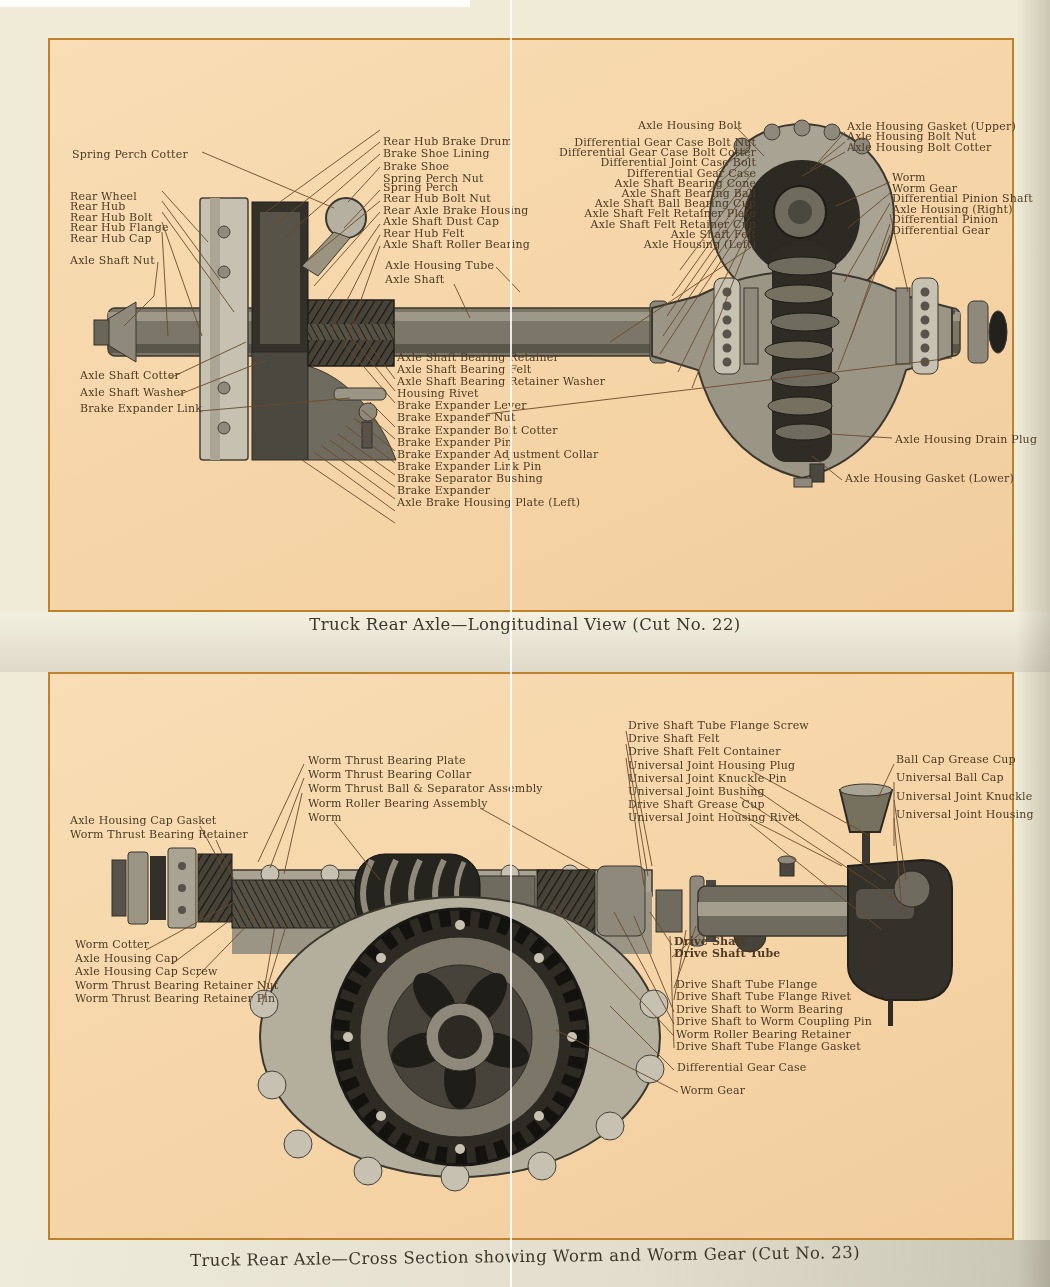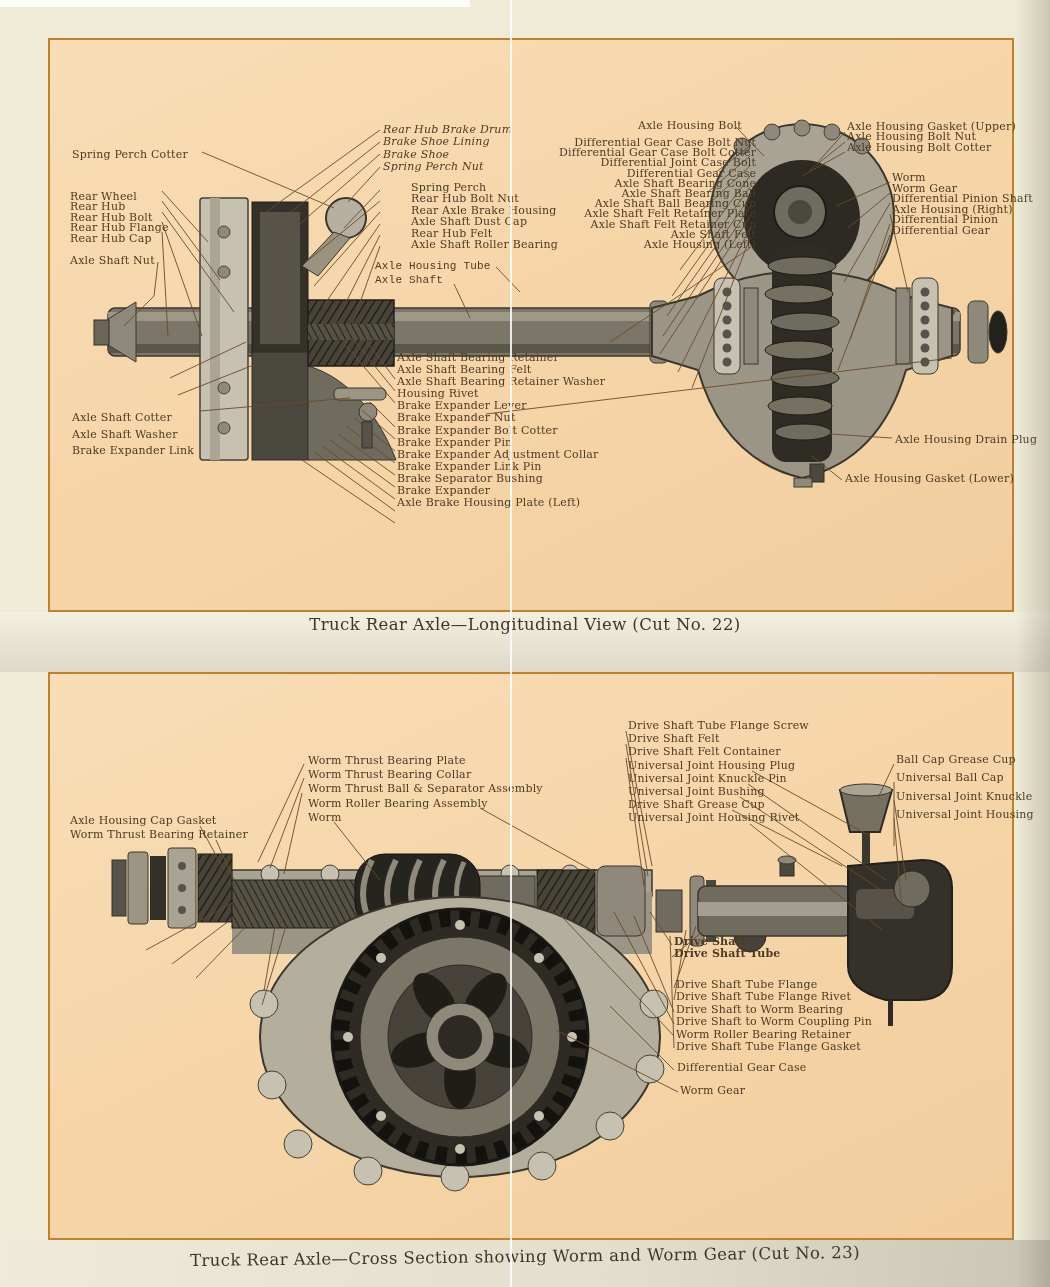--- a/index.html
+++ b/index.html
@@ -138,40 +138,40 @@
     <div class="lgroup" style="left:20px;top:144px;line-height:10.4px;margin-top:8px;">
       <div class="lbl">Rear Wheel</div>
       <div class="lbl">Rear Hub</div>
       <div class="lbl">Rear Hub Bolt</div>
       <div class="lbl">Rear Hub Flange</div>
       <div class="lbl">Rear Hub Cap</div>
     </div>
     <div class="lgroup" style="left:20px;top:214px;">
       <div class="lbl">Axle Shaft Nut</div>
     </div>
-    <div class="lgroup" style="left:22px;top:328px;line-height:16.7px;margin-top:42px;">
+    <div class="lgroup" style="left:30px;top:328px;line-height:16.7px;">
       <div class="lbl">Axle Shaft Cotter</div>
       <div class="lbl">Axle Shaft Washer</div>
       <div class="lbl">Brake Expander Link</div>
     </div>
-    <div class="lgroup" style="left:333px;top:84px;line-height:12.4px;font-style:italic;">
+    <div class="lgroup" style="left:333px;top:96px;line-height:12.4px;">
       <div class="lbl">Rear Hub Brake Drum</div>
       <div class="lbl">Brake Shoe Lining</div>
       <div class="lbl">Brake Shoe</div>
       <div class="lbl">Spring Perch Nut</div>
     </div>
-    <div class="lgroup" style="left:333px;top:142px;line-height:11.4px;margin-left:28px;">
+    <div class="lgroup" style="left:333px;top:142px;line-height:11.4px;">
       <div class="lbl">Spring Perch</div>
       <div class="lbl">Rear Hub Bolt Nut</div>
       <div class="lbl">Rear Axle Brake Housing</div>
       <div class="lbl">Axle Shaft Dust Cap</div>
       <div class="lbl">Rear Hub Felt</div>
       <div class="lbl">Axle Shaft Roller Bearing</div>
     </div>
-    <div class="lgroup" style="left:325px;top:219px;line-height:14px;font-family:Liberation Mono, monospace;">
+    <div class="lgroup" style="left:335px;top:219px;line-height:14px;">
       <div class="lbl">Axle Housing Tube</div>
       <div class="lbl">Axle Shaft</div>
     </div>
     <div class="lgroup" style="left:588px;top:79px;">
       <div class="lbl">Axle Housing Bolt</div>
     </div>
     <div class="lgroup" style="left:509px;top:98px;line-height:10.2px;text-align:right;">
       <div class="lbl">Differential Gear Case Bolt Nut</div>
       <div class="lbl">Differential Gear Case Bolt Cotter</div>
       <div class="lbl">Differential Joint Case Bolt</div>
@@ -334,20 +334,27 @@
       <div class="lbl">Universal Joint Bushing</div>
       <div class="lbl">Drive Shaft Grease Cup</div>
       <div class="lbl">Universal Joint Housing Rivet</div>
     </div>
     <div class="lgroup" style="left:846px;top:77px;line-height:18.3px;">
       <div class="lbl">Ball Cap Grease Cup</div>
       <div class="lbl">Universal Ball Cap</div>
       <div class="lbl">Universal Joint Knuckle</div>
       <div class="lbl">Universal Joint Housing</div>
     </div>
+    <div class="lgroup" style="left:25px;top:264px;line-height:13.5px;">
+      <div class="lbl">Worm Cotter</div>
+      <div class="lbl">Axle Housing Cap</div>
+      <div class="lbl">Axle Housing Cap Screw</div>
+      <div class="lbl">Worm Thrust Bearing Retainer Nut</div>
+      <div class="lbl">Worm Thrust Bearing Retainer Pin</div>
+    </div>
     <div class="lgroup" style="left:624px;top:262px;line-height:12px;font-weight:bold;">
       <div class="lbl">Drive Shaft</div>
       <div class="lbl">Drive Shaft Tube</div>
     </div>
     <div class="lgroup" style="left:626px;top:305px;line-height:12.4px;">
       <div class="lbl">Drive Shaft Tube Flange</div>
       <div class="lbl">Drive Shaft Tube Flange Rivet</div>
       <div class="lbl">Drive Shaft to Worm Bearing</div>
       <div class="lbl">Drive Shaft to Worm Coupling Pin</div>
       <div class="lbl">Worm Roller Bearing Retainer</div>

